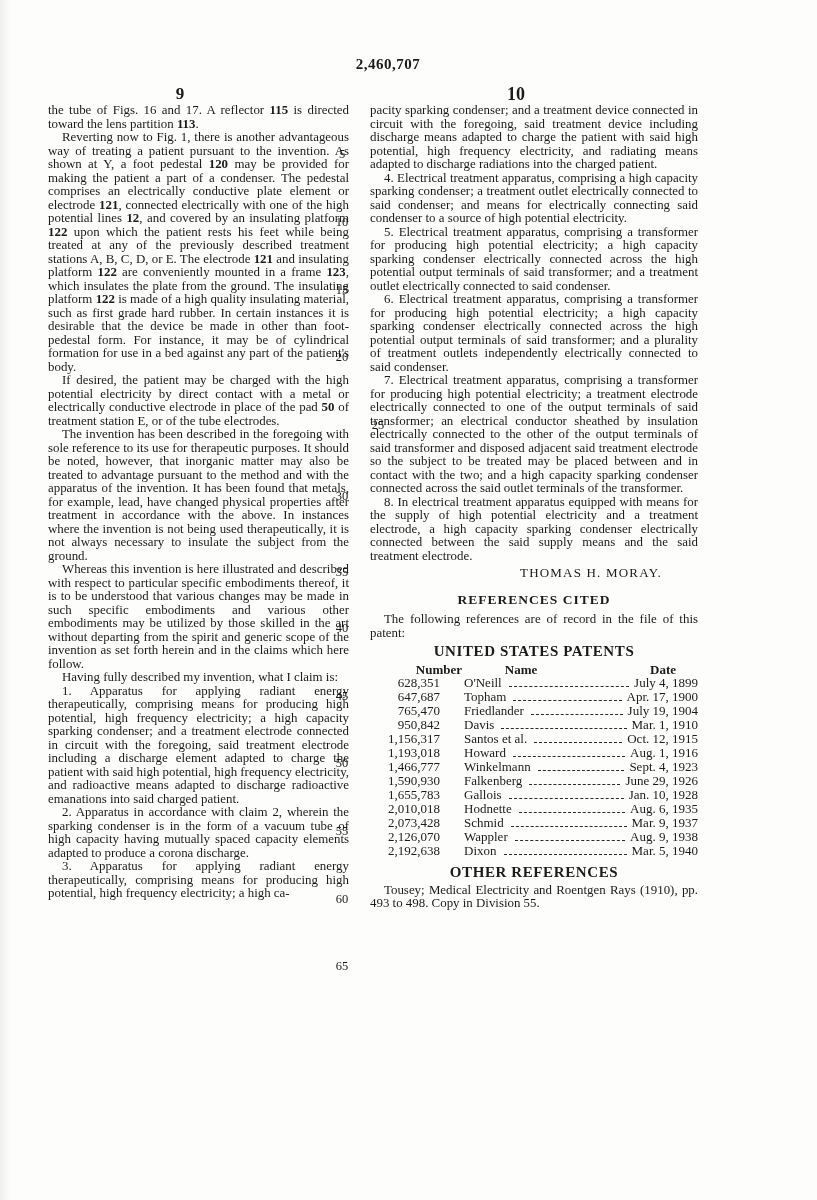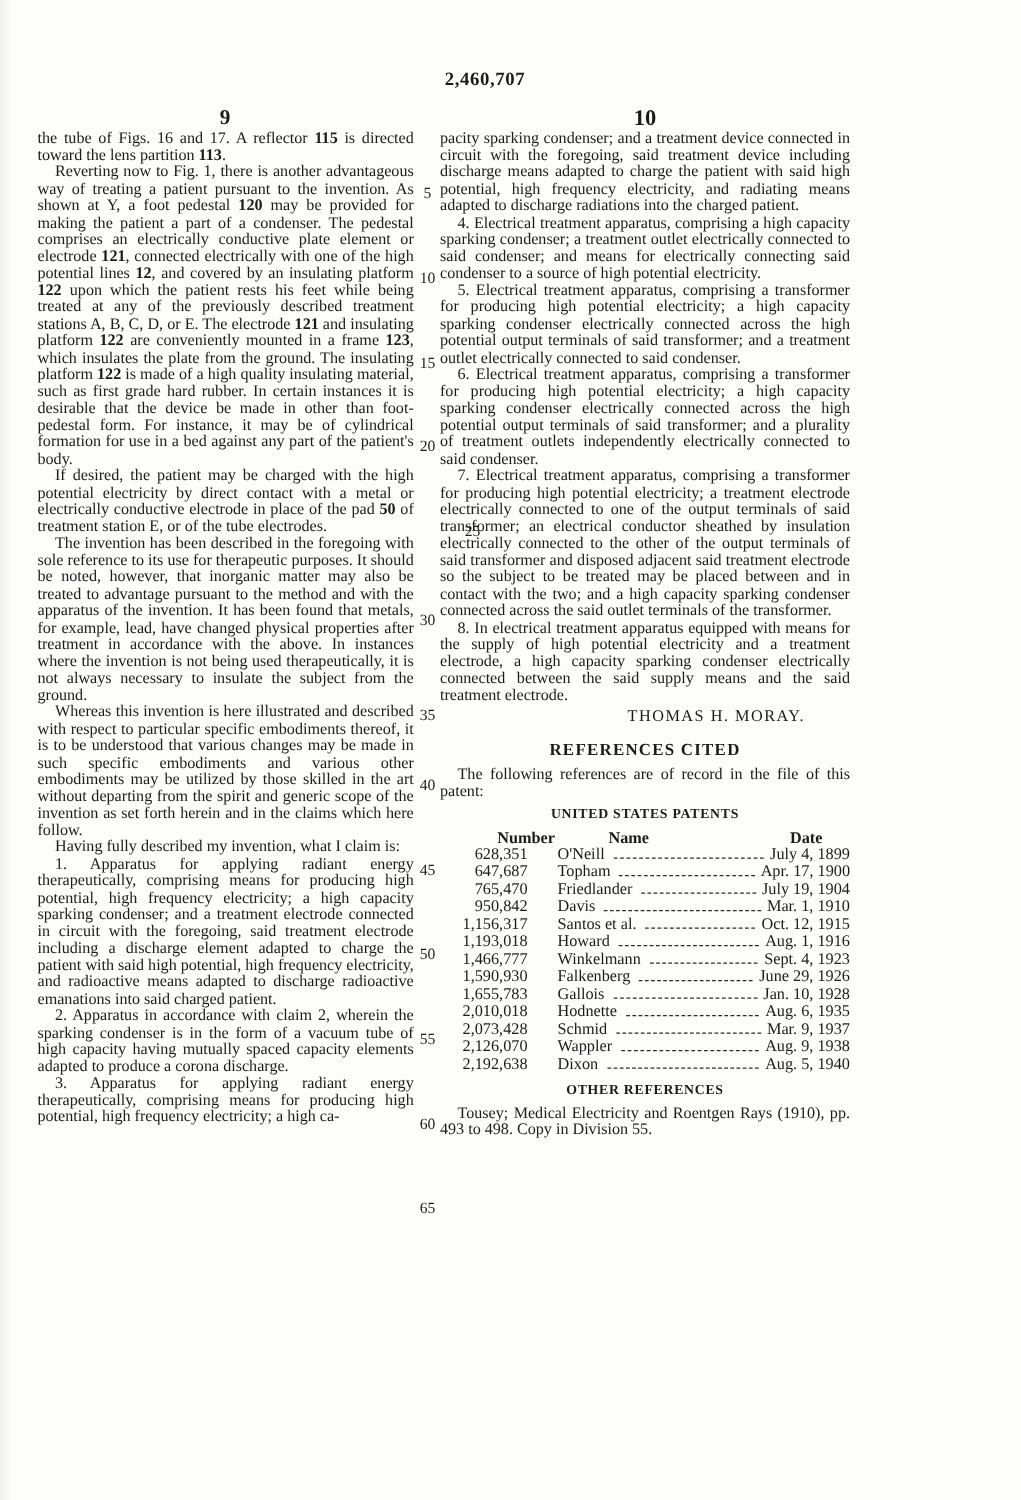--- a/index.html
+++ b/index.html
@@ -36,20 +36,21 @@
   }
   .col-num-left  { left: 30px;  width: 300px; text-align: center; font-size: 17px; }
   .col-num-right { left: 352px; width: 328px; text-align: center; font-size: 18px; }
 
   .column {
     position: absolute;
     top: 104px;
     font-size: 12.9px;
     line-height: 13.5px;
     text-align: justify;
+    margin-left: 18px;
   }
   .column-left  { left: 30px;  width: 301px; }
   .column-right { left: 352px; width: 328px; }
 
   .column p.para {
     margin: 0;
     text-indent: 14px;
   }
   .column p.para:first-of-type { text-indent: 0; }
 
@@ -88,21 +89,21 @@
   .sec-heading {
     margin: 13px 0 7px 0;
     text-align: center;
     font-size: 13.5px;
     font-weight: bold;
     letter-spacing: 1px;
   }
   .sub-heading {
     margin: 5px 0 4px 0;
     text-align: center;
-    font-size: 11px;
+    font-size: 15px;
     font-weight: bold;
     letter-spacing: 0.6px;
   }
   .sub-heading.other { margin-top: 8px; }
 
   .ref-table { font-size: 13px; line-height: 13.6px; }
   .ref-header { display: flex; font-weight: bold; }
   .rh-number { width: 86px; text-align: right; padding-left: 6px; }
   .rh-name   { flex: 1; text-align: center; }
   .rh-date   { width: 96px; text-align: right; padding-right: 22px; }
@@ -277,21 +278,21 @@
           <span class="rc-number">2,126,070</span>
           <span class="rc-name">Wappler</span>
           <span class="rc-leader"></span>
           <span class="rc-date">Aug. 9, 1938</span>
         </div>
 
         <div class="ref-row">
           <span class="rc-number">2,192,638</span>
           <span class="rc-name">Dixon</span>
           <span class="rc-leader"></span>
-          <span class="rc-date">Aug. 5, 1940</span>
+          <span class="rc-date">Mar. 5, 1940</span>
         </div>
 
     </div>
 
     <div class="sub-heading other">OTHER REFERENCES</div>
 
     <p class="para other-refs">Tousey; Medical Electricity and Roentgen Rays (1910), pp. 493 to 498.  Copy in Division 55.</p>
   </div>
 
 </div>

